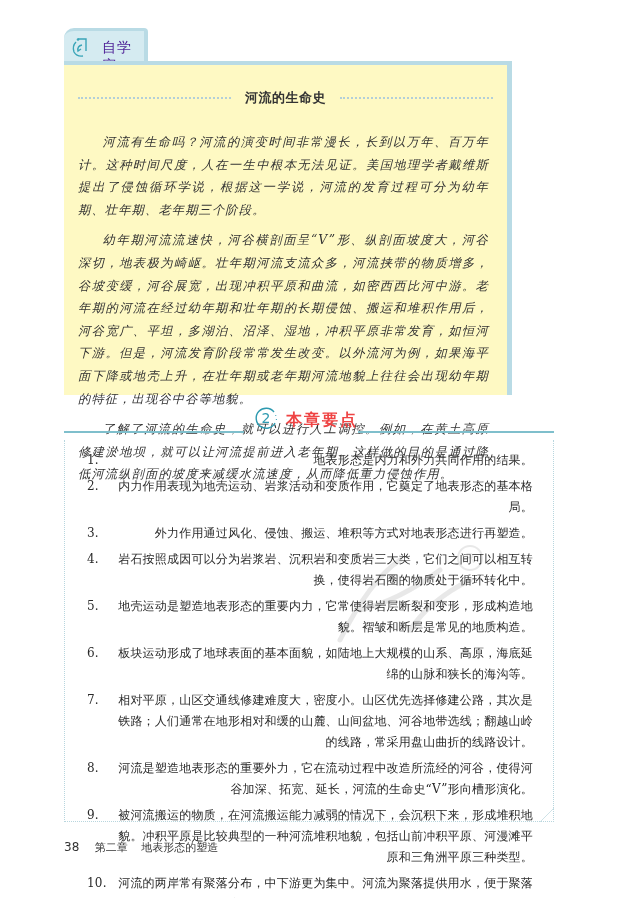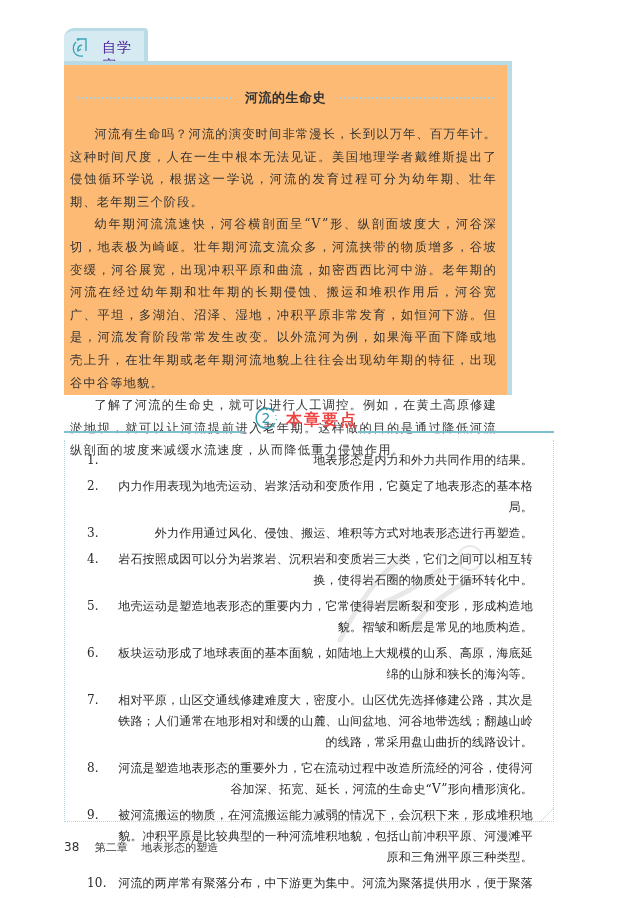--- a/index.html
+++ b/index.html
@@ -13,35 +13,35 @@
     background:#d5ebf1; border-top-left-radius:10px; border-top-right-radius:4px;
     border-top:3px solid #b9dbe5; border-right:4px solid #b9dbe5; box-sizing:border-box;
   }
   .zx-tab-icon { position:absolute; left:7px; top:6px; width:18px; height:22px; }
   .zx-tab-label {
     position:absolute; left:38px; top:8px; font-family:"DejaVu Sans","Liberation Sans",sans-serif;
     font-size:14px; color:#4c1d95; letter-spacing:1px;
   }
   .zx-box {
     position:absolute; left:64px; top:61px; width:448px; height:334px;
-    background:#fdba74; box-sizing:border-box;
+    background:#fef9c3; box-sizing:border-box;
     border-top:4px solid #b9dbe5; border-right:5px solid #b9dbe5;
   }
   .zx-title-row {
     position:absolute; left:14px; right:14px; top:24px; height:18px;
     display:flex; align-items:center; justify-content:center;
   }
   .zx-dots { flex:1; border-top:2px dotted #b3cfd8; height:0; }
   .zx-title { padding:0 14px; font-size:13px; font-weight:bold; color:#333; letter-spacing:0.5px; }
   .zx-body {
     position:absolute; left:6px; right:10px; top:58px;
     font-family:"DejaVu Serif","Liberation Serif",serif; font-size:12.3px; line-height:22.6px; color:#333;
     text-align:justify; letter-spacing:1.1px;
   }
-  .zx-body p { margin:0; text-indent:2em; }
+  .zx-body p { margin:8px; text-indent:2em;font-style:italic; }
 
   
   .kp-header { position:absolute; left:64px; top:402px; width:490px; height:36px; }
   .kp-line-left { position:absolute; left:0; top:29px; width:180px; border-top:2px solid #7fbfcc; }
   .kp-line-right { position:absolute; left:294px; top:29px; width:196px; border-top:2px solid #7fbfcc; }
   .kp-num-circle {
     position:absolute; left:190px; top:4px; width:24px; height:24px;
   }
   .kp-title {
     position:absolute; left:222px; top:8px; font-family:"DejaVu Sans","Liberation Sans",sans-serif;

